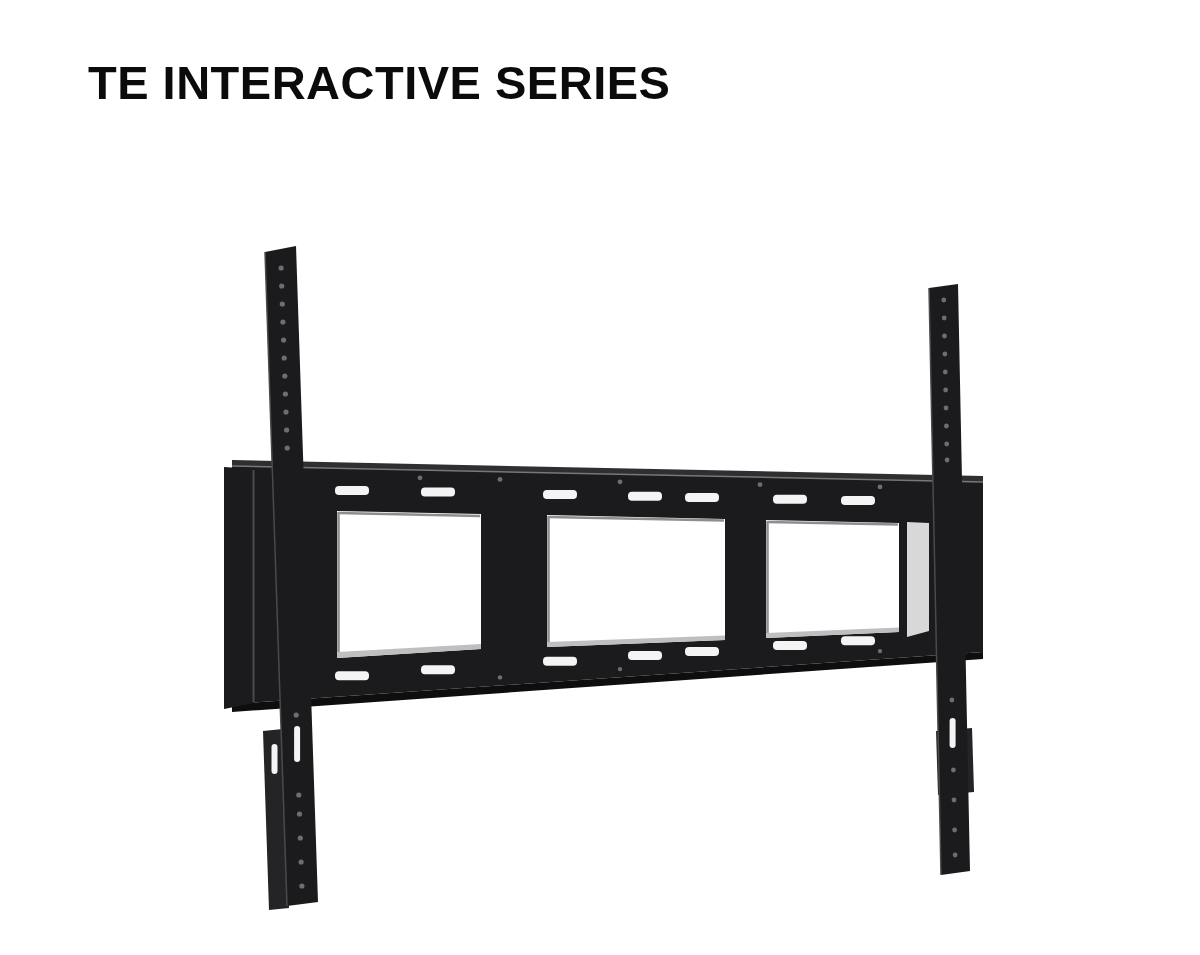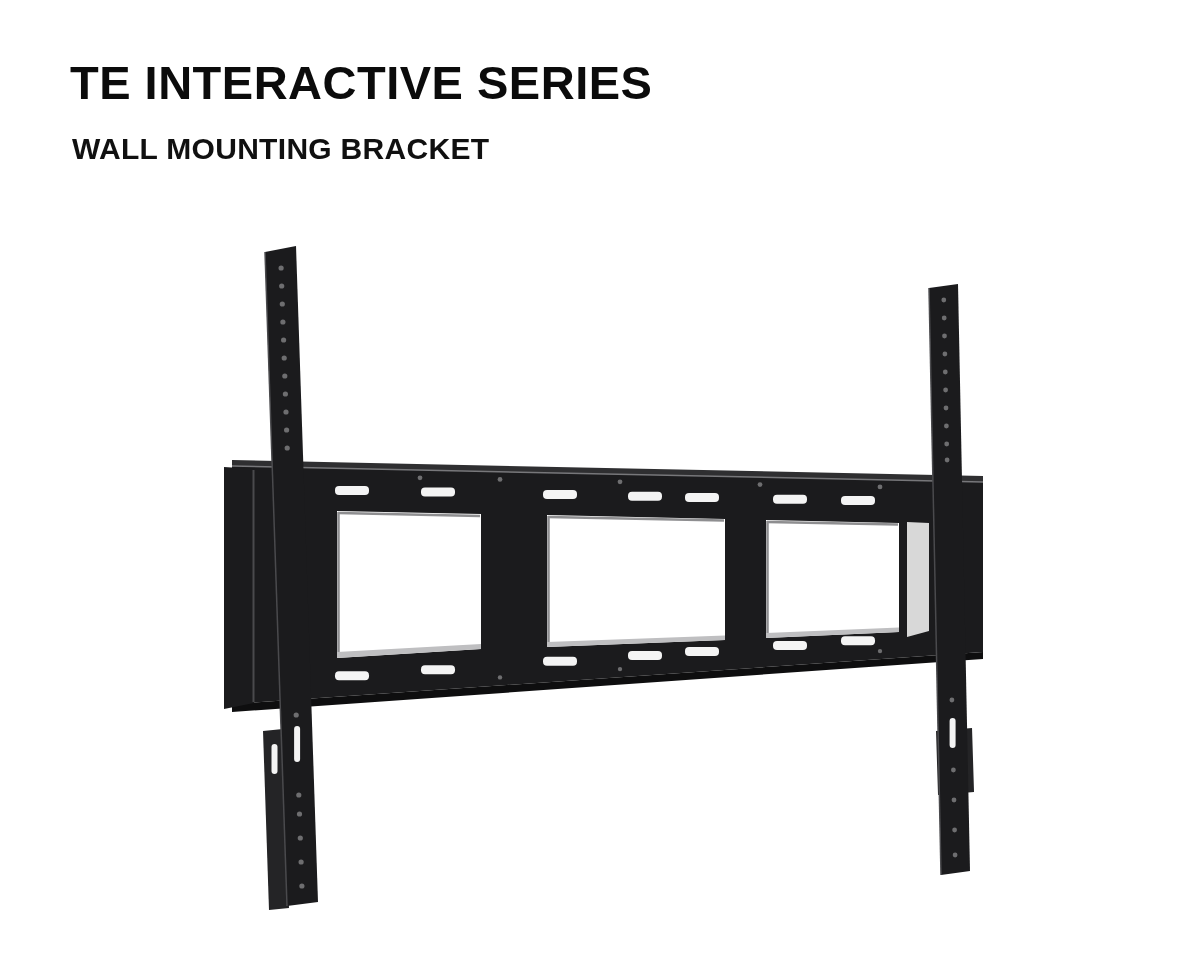--- a/index.html
+++ b/index.html
@@ -10,21 +10,21 @@
   }
   .canvas {
     position: relative;
     width: 1200px;
     height: 955px;
     background: #ffffff;
     overflow: hidden;
   }
   .header {
     position: absolute;
-    left: 70px;
+    left: 88px;
     top: 58px;
   }
   .title {
     margin: 0;
     font-size: 47px;
     line-height: 1.05;
     font-weight: bold;
     letter-spacing: 0.5px;
     color: #0b0b0b;
   }
@@ -45,21 +45,20 @@
   }
   svg { display: block; }
 </style>
 </head>
 <body>
 
 <div class="canvas">
 
   <div class="header">
     <h1 class="title">TE INTERACTIVE SERIES</h1>
-    <h2 class="subtitle">WALL MOUNTING BRACKET</h2>
   </div>
 
   <div class="render-wrap">
     <svg width="1200" height="955" viewBox="0 0 1200 955" role="img" aria-label="Black wall mounting bracket in three-quarter view: two vertical display rails with rows of mounting holes and a horizontal wall plate with three large rectangular openings and rows of mounting slots.">
 
       <g>
 
         <polygon points="232,460 983,476 983,483 232,467" fill="#2f2f31"></polygon>
 
         <path fill-rule="evenodd" d="M232,466 L983,482 L983,652 L232,704 Z

